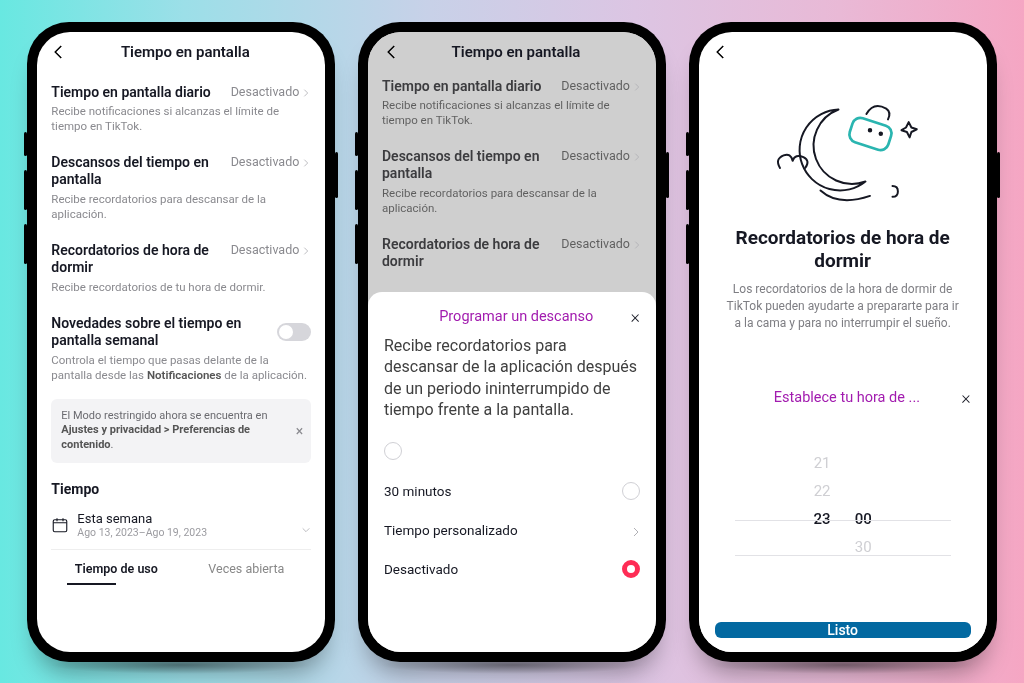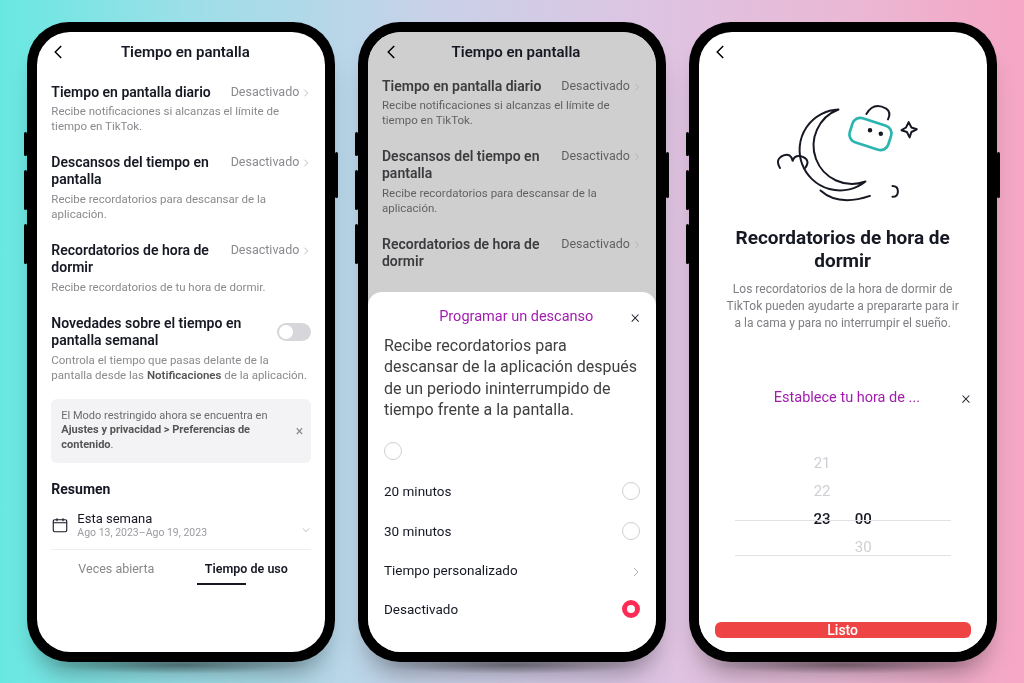--- a/index.html
+++ b/index.html
@@ -82,21 +82,21 @@
   .illus svg{width:180px; height:130px;}
   .p3-title{font-size:19px; font-weight:700; text-align:center; color:#161823; line-height:1.25; padding:0 6px;}
   .p3-desc{font-size:12px; text-align:center; color:#7e7e83; line-height:1.4; margin-top:8px; padding:0 4px;}
 
   .sheet3{position:absolute; left:0; right:0; bottom:0; background:#fff; padding:14px 16px 14px; height:280px; display:flex; flex-direction:column; border-top:1px solid rgba(0,0,0,0);gap:32px;}
   .picker{flex:1; display:flex; gap:24px; justify-content:center; padding:6px 30px 4px; position:relative;}
   .picker::before{content:""; position:absolute; left:20px; right:20px; top:72px; height:34px; border-top:1px solid #e2e2e6; border-bottom:1px solid #e2e2e6;}
   .col{display:flex; flex-direction:column; align-items:center; gap:10px; font-size:15px;}
   .col span{color:#cfcfd3;text-align:right;}
   .col span.sel{color:#161823; font-weight:500;}
-  .done-btn{background:#ef4444; color:#fff; text-align:center; border-radius:6px; font-size:14px; font-weight:500; margin-top:8px;}
+  .done-btn{background:#0369a1; color:#fff; text-align:center; border-radius:6px; font-size:14px; font-weight:500; margin-top:8px;}
 
   .side-btns{position:absolute; right:-3px; top:130px; width:3px; display:flex; flex-direction:column; gap:30px;}
   .side-btns span{display:block; width:3px; height:46px; background:#000; border-radius:2px;}
   .side-btns-l{position:absolute; left:-3px; top:110px; width:3px; display:flex; flex-direction:column; gap:14px;}
   .side-btns-l span{display:block; width:3px; background:#000; border-radius:2px;}
   .side-btns-l span:nth-child(1){height:24px;}
   .side-btns-l span:nth-child(2){height:40px;}
   .side-btns-l span:nth-child(3){height:40px;}
 
   .dimmed-area{ padding:0 14px;}
@@ -173,39 +173,39 @@
         <div class="row-desc">
           <span>Controla el tiempo que pasas delante de la pantalla desde las </span><b>Notificaciones</b><span> de la aplicación.</span>
         </div>
       </div>
 
       <div class="info-box">
         <span>El Modo restringido ahora se encuentra en </span><b>Ajustes y privacidad &gt; Preferencias de contenido</b><span>.</span>
         <span class="info-close">×</span>
       </div>
 
-      <div class="section-title">Resumen</div>
+      <div class="section-title">Tiempo</div>
       <div class="week-row">
         <span class="cal-icon">
           <svg viewBox="0 0 24 24">
               <rect x="3" y="5" width="18" height="16" rx="2"></rect>
               <path d="M3 9h18M8 3v4M16 3v4"></path>
             </svg>
         </span>
         <div class="week-info">
           <div class="week-label">Esta semana</div>
           <div class="week-dates">Ago 13, 2023–Ago 19, 2023</div>
         </div>
         <span class="chev chev-down"><svg viewBox="0 0 24 24">
               <path d="M8 4l8 8-8 8"></path>
             </svg></span>
       </div>
       <div class="tabs">
+        <div class="tab active">Tiempo de uso</div>
         <div class="tab">Veces abierta</div>
-        <div class="tab active">Tiempo de uso</div>
       </div>
     </div>
   </div>
 </div>
 
 <div class="phone">
   <div class="side-btns-l">
       <span></span>
       <span></span>
       <span></span>
@@ -261,24 +261,20 @@
     </div>
 
     <div class="sheet">
       <div class="sheet-head">
         <div style="width:18px"></div>
         <div class="sheet-title">Programar un descanso</div>
         <div class="sheet-close">×</div>
       </div>
       <div class="sheet-desc">Recibe recordatorios para descansar de la aplicación después de un periodo ininterrumpido de tiempo frente a la pantalla.</div>
       <div class="opt">
-        <div class="radio"></div>
-      </div>
-      <div class="opt">
-        <div class="opt-label">20 minutos</div>
         <div class="radio"></div>
       </div>
       <div class="opt">
         <div class="opt-label">30 minutos</div>
         <div class="radio"></div>
       </div>
       <div class="opt">
         <div class="opt-label">Tiempo personalizado</div>
         <span class="chev"><svg viewBox="0 0 24 24">
               <path d="M8 4l8 8-8 8"></path>

